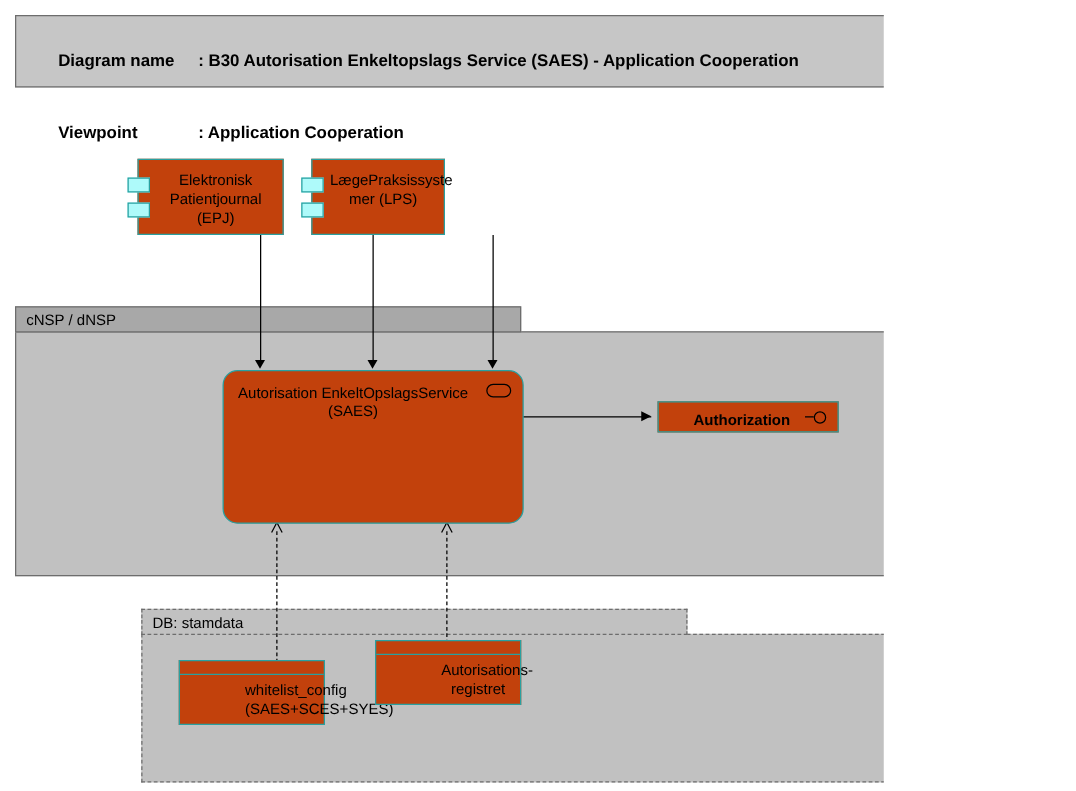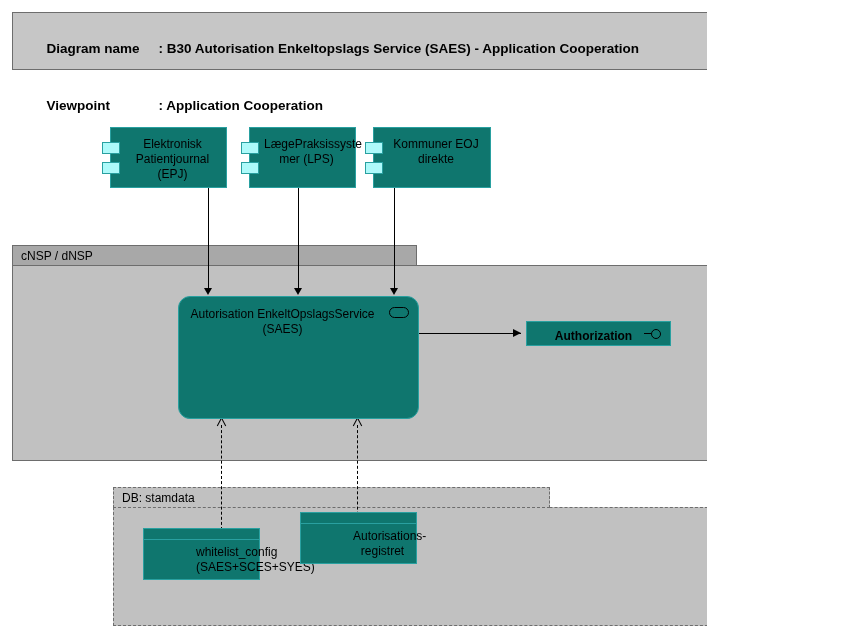--- a/index.html
+++ b/index.html
@@ -60,21 +60,21 @@
   .solid-border {
     border: 1px solid #6d6d6d;
   }
   .dashed-border {
     border: 1px dashed #6d6d6d;
   }
 
   
   .elem {
     position: absolute;
-    background: #0f766e;
+    background: #c2410c;
     border: 1px solid #29a0a0;
     box-sizing: border-box;
     color: #000000;
     font-size: 12px;
     text-align: center;
     line-height: 15px;
   }
 
   
   .component .tab {
@@ -271,28 +271,20 @@
 
   <div class="elem component" style="left:249px; top:127px; width:107px; height:61px;">
     <span class="tab t1"></span>
     <span class="tab t2"></span>
     <div class="comp-label">
       <div>LægePraksissyste</div>
       <div>mer (LPS)</div>
     </div>
   </div>
 
-  <div class="elem component" style="left:373px; top:127px; width:118px; height:61px;">
-    <span class="tab t1"></span>
-    <span class="tab t2"></span>
-    <div class="comp-label">
-      <div>Kommuner EOJ</div>
-      <div>direkte</div>
-    </div>
-  </div>
 
   <div class="elem app-comp" style="left:178px; top:296px; width:241px; height:123px;">
     <div class="app-label">
       <div>Autorisation EnkeltOpslagsService</div>
       <div>(SAES)</div>
     </div>
     <span class="badge-rrect"></span>
   </div>
 
   <div class="elem svc" style="left:526px; top:321px; width:145px; height:25px;">

